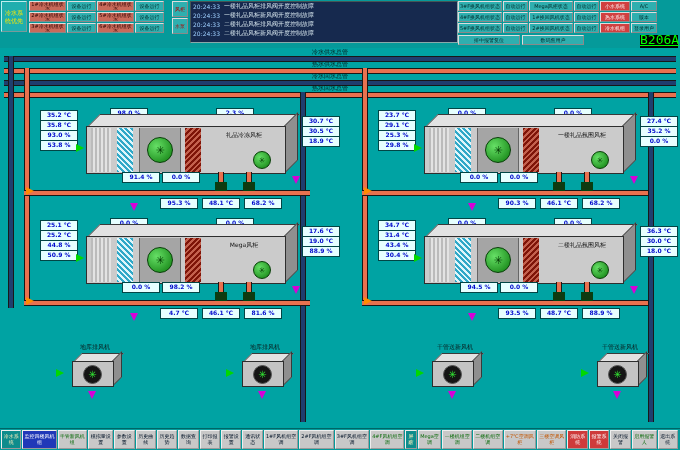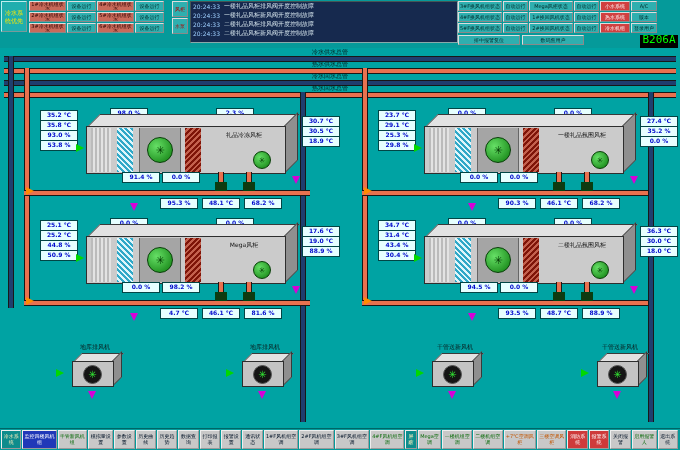--- a/index.html
+++ b/index.html
@@ -28,21 +28,21 @@
   .tr-row button:nth-of-type(1){width:44px;}
   .tr-row button:nth-of-type(2){width:25px;}
   .tr-row button:nth-of-type(3){width:44px;}
   .tr-row button:nth-of-type(4){width:25px;}
   .tr-row button:nth-of-type(5){width:30px;}
   .tr-row button:nth-of-type(6){flex:1;min-width:0;}
   .tr-row button.sys{background:#D04040;color:#FFF;}
   #auxRow{position:absolute;left:458px;top:35px;display:flex;}
   #auxRow button{height:10px;width:62px;margin-right:2px;background:#2FAFAF;border:1px outset #DDD;color:#002929;font-size:5px;padding:0;}
   #stationId{position:absolute;right:2px;top:35px;width:38px;height:16px;background:#000;color:#00FF00;
-             font-family:"DejaVu Sans Mono",monospace;font-size:11px;line-height:10px;text-align:center;}
+             font-family:"DejaVu Sans Mono",monospace;font-size:13px;line-height:10px;text-align:center;text-decoration:underline;}
 
   
   #canvas{position:absolute;left:0;top:48px;width:680px;height:380px;background:#00A3A3;overflow:hidden;}
   .hp{position:absolute;left:4px;width:672px;height:4px;border-top:1px solid #181818;border-bottom:1px solid #181818;}
   .hp1{top:8px;background:#1F3F6E;} .hp2{top:20px;background:#E8714F;}
   .hp3{top:32px;background:#1F3F6E;} .hp4{top:44px;background:#E8714F;}
   .hl{position:absolute;left:312px;font-size:6px;color:#001A1A;line-height:1;}
   .hl1{top:1px;} .hl2{top:13px;} .hl3{top:25px;} .hl4{top:37px;}
   .vp{position:absolute;width:4px;border-left:1px solid #181818;border-right:1px solid #181818;}
   .vr1{left:8px;top:8px;height:252px;background:#1F3F6E;}

